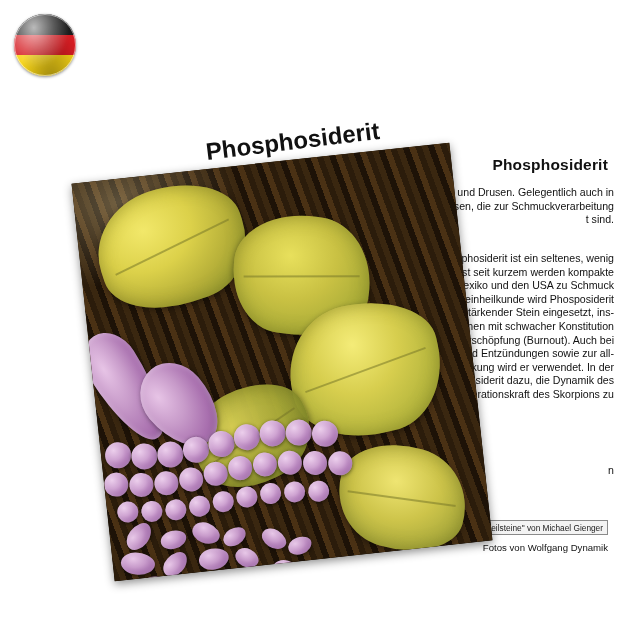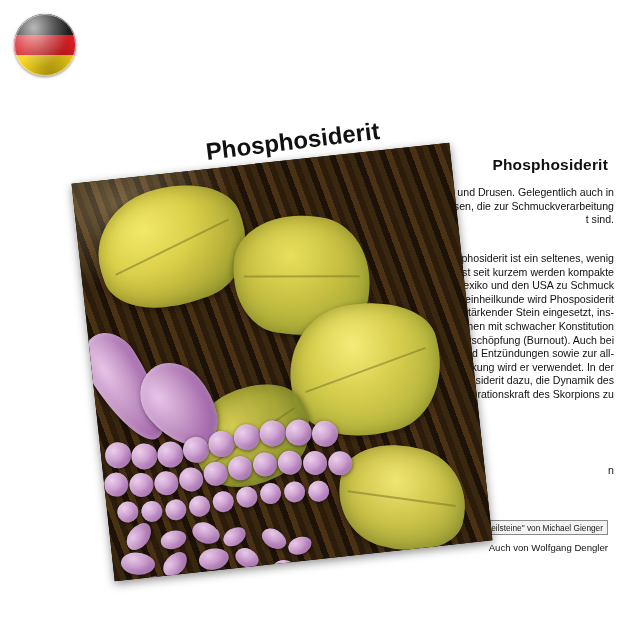--- a/index.html
+++ b/index.html
@@ -265,21 +265,21 @@
     <p>stärkung wird er verwendet. In der</p>
     <p>hosphosiderit dazu, die Dynamik des</p>
     <p>egenerationskraft des Skorpions zu</p>
   </div>
 
   <div class="doc-col" id="doc-block-tail">
     <p>n</p>
   </div>
 
   <div id="doc-credit-line">nore „Lexikon der Heilsteine" von Michael Gienger</div>
-  <div id="doc-foot-credit">Auch von Wolfgang Dengler</div>
+  <div id="doc-foot-credit">Fotos von Wolfgang Dynamik</div>
 
   <div id="barcode">
     <div class="bars"></div>
     <div class="digits">
       <span>97713</span>
       <span>029210</span>
     </div>
   </div>
 </div>
 

